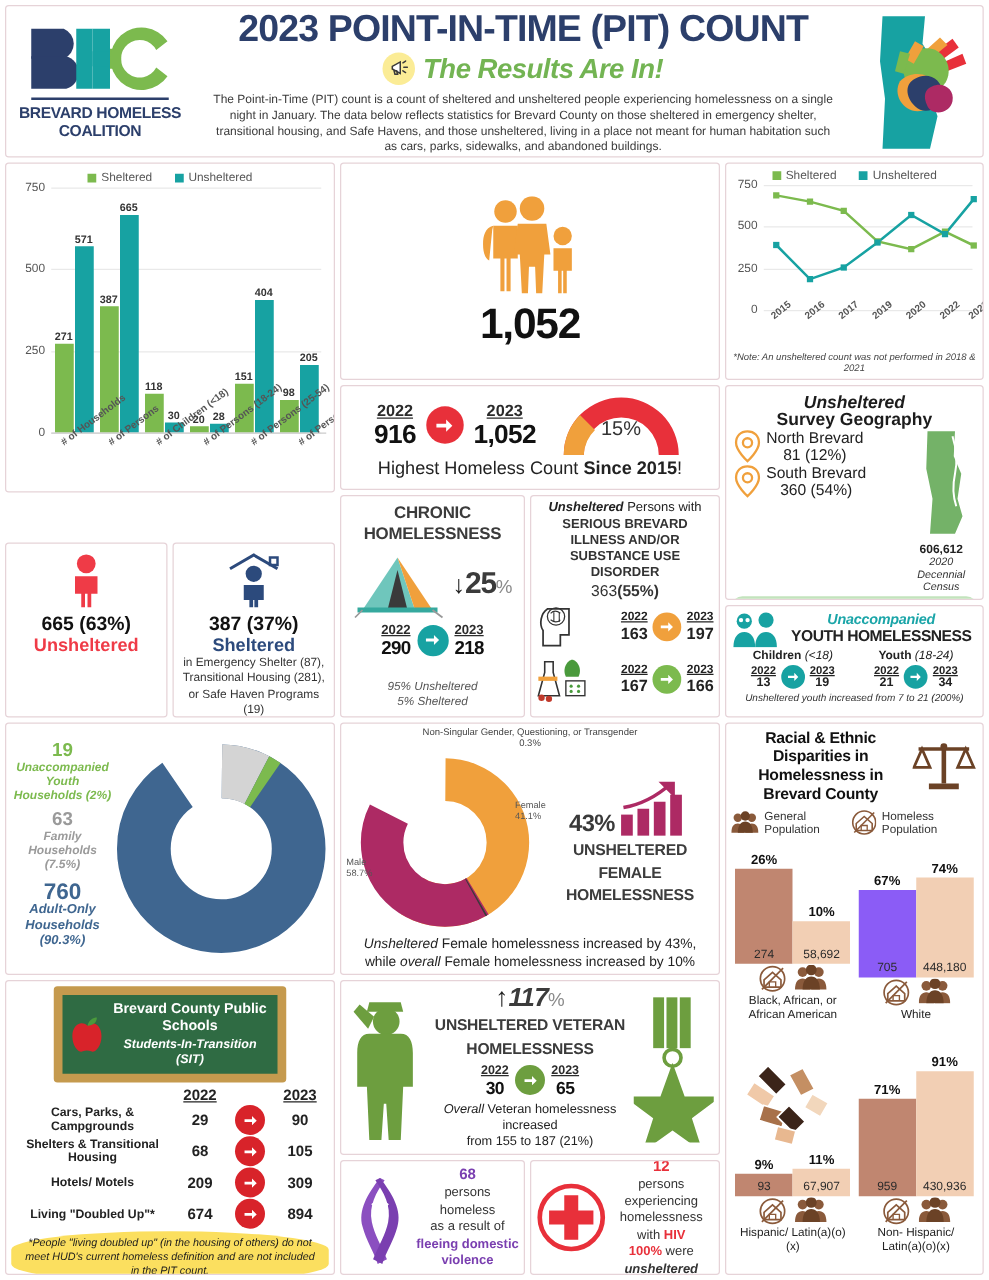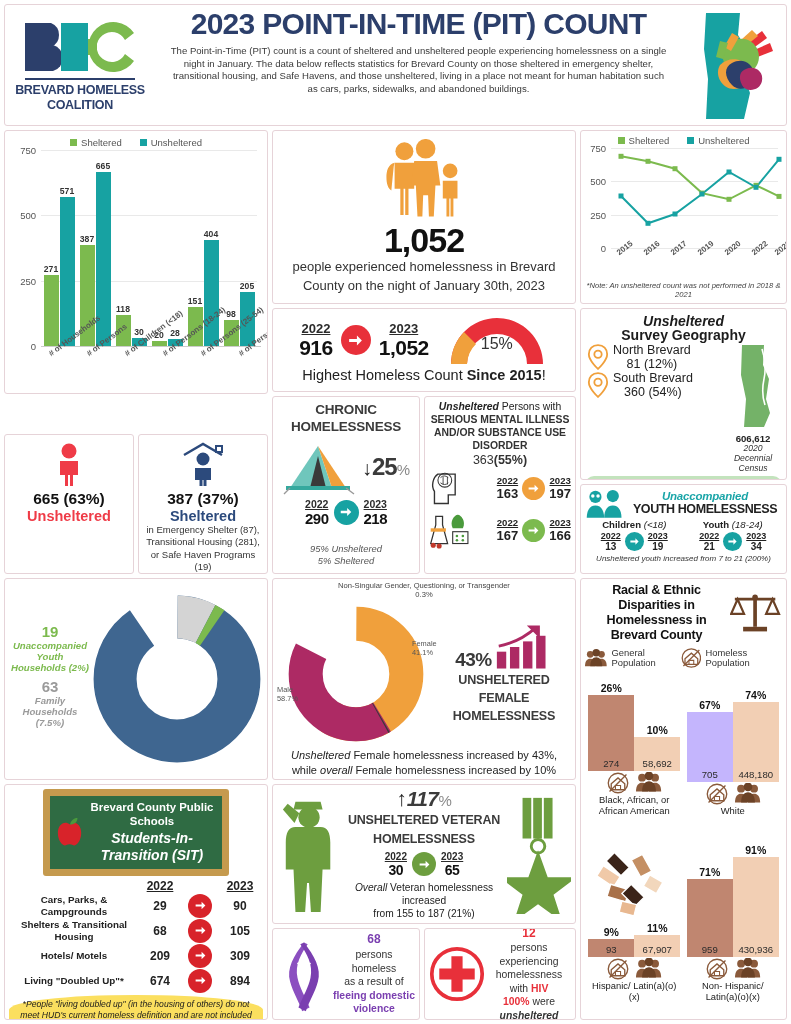--- a/index.html
+++ b/index.html
@@ -19,21 +19,21 @@
     overflow: hidden;
   }
 
   
   #header { left:4px; top:4px; width:783px; height:122px; }
   .hdr-inner { display:flex; height:100%; align-items:stretch; }
   .logo-box { width:150px; display:flex; flex-direction:column; align-items:center; justify-content:center; padding:4px; }
   .bhc-mark { display:flex; align-items:center; justify-content:center; height:56px; }
   .logo-rule { width:110px; height:2px; background:#2c3f6b; margin:4px 0 3px; }
   .logo-name { font-family:"Liberation Sans", sans-serif; font-weight:bold; color:#2c3f6b; font-size:12.5px; letter-spacing:-0.3px; text-align:center; line-height:1.15; }
-  .hdr-mid { flex:1; display:flex; flex-direction:column; align-items:center; padding-top:4px; }
+  .hdr-mid { flex:1; display:flex; flex-direction:column; align-items:center; padding-top:4px;justify-content:space-between; }
   .hdr-title { font-size:30px; font-weight:bold; color:#2c3f6b; letter-spacing:-0.7px; line-height:1; }
   .hdr-sub-row { display:flex; align-items:center; gap:6px; margin-top:2px; }
   .megaphone { width:26px; height:26px; border-radius:50%; background:#fbec96; display:flex; align-items:center; justify-content:center; }
   .hdr-sub { font-size:22px; font-weight:bold; font-style:italic; color:#73b453; letter-spacing:-0.4px; }
   .hdr-para { font-size:9.6px; line-height:1.32; text-align:center; color:#3a3a3a; padding:6px 12px 0; max-width:580px; }
   .hdr-art { width:104px; display:flex; align-items:center; justify-content:center; }
 
   
   .ital { font-style:italic; }
   .bold { font-weight:bold; }
@@ -150,21 +150,21 @@
   .rc-bar .pc { position:absolute; bottom:100%; left:50%; transform:translateX(-50%); font-size:10.5px; font-weight:bold; color:#111; margin-bottom:1px; white-space:nowrap; }
   .rc-bar .val { font-size:9.6px; color:#2b2b2b; padding-bottom:2px; }
   .rc-icons { display:flex; justify-content:center; gap:6px; margin-top:1px; }
   .rc-cat { font-size:9.4px; text-align:center; line-height:1.16; color:#222; margin-top:1px; }
 
   
   #sit { left:4px; top:784px; width:264px; height:236px; padding:4px; }
   .chalk { background:#2f6b43; border:7px solid #c59a4e; border-radius:3px; padding:5px 6px; display:flex; align-items:center; gap:4px; }
   .chalk-txt { flex:1; text-align:center; color:#fff; }
   .chalk-l1 { font-size:11.4px; font-weight:bold; line-height:1.2; }
-  .chalk-l2 { font-size:14px; font-weight:bold; font-style:italic; line-height:1.2; margin-top:2px; }
+  .chalk-l2 { font-size:10px; font-weight:bold; font-style:italic; line-height:1.2; margin-top:2px; }
   .sit-hdr { display:flex; font-size:11px; font-weight:bold; margin-top:3px; }
   .sit-row { display:flex; align-items:center; margin-top:1px; }
   .sit-lab { width:130px; text-align:center; font-size:9.8px; font-weight:bold; line-height:1.2; color:#222; }
   .sit-v { width:42px; text-align:center; font-size:12px; font-weight:bold; }
   .sit-a { width:38px; display:flex; justify-content:center; }
   .sit-note { background:#fbdf5f; border-radius:50%/36%; font-size:8.6px; font-style:italic; text-align:center; padding:4px 8px; line-height:1.28; margin-top:2px; color:#1b1b1b; }
 
   
   #vet { left:272px; top:784px; width:304px; height:140px; padding:4px; }
   .vet-mid { flex:1; text-align:center; }
@@ -197,20 +197,30 @@
             <path d="M67 20 h9 v16 h-9 z" fill="#7cba4e"></path>
             <path d="M113 14 a25 25 0 1 0 0 28 l-9 -7 a15 15 0 1 1 0 -14 z" fill="#7cba4e"></path>
           </svg>
         </div>
         <div class="logo-rule"></div>
         <div class="logo-name">BREVARD HOMELESS COALITION</div>
       </div>
 
       <div class="hdr-mid">
         <div class="hdr-title">2023 POINT-IN-TIME (PIT) COUNT</div>
+        <div class="hdr-sub-row">
+          <span class="megaphone">
+            <svg width="17" height="17" viewBox="0 0 24 24" fill="none" stroke="#3a3a3a" stroke-width="1.7" stroke-linecap="round">
+              <path d="M4 10 l9 -5 v13 l-9 -5 z" fill="#fff"></path>
+              <path d="M6 15 l1 4 h3 l-1 -4"></path>
+              <path d="M16 6 l3 -2 M17 11 h4 M16 15 l3 2"></path>
+            </svg>
+          </span>
+          <span class="hdr-sub">The Results Are In!</span>
+        </div>
         <div class="hdr-para">The Point-in-Time (PIT) count is a count of sheltered and unsheltered people experiencing homelessness on a single night in January. The data below reflects statistics for Brevard County on those sheltered in emergency shelter, transitional housing, and Safe Havens, and those unsheltered, living in a place not meant for human habitation such as cars, parks, sidewalks, and abandoned buildings.</div>
       </div>
 
       <div class="hdr-art">
         <svg width="96" height="116" viewBox="0 0 96 116">
           <path d="M20 6 h34 l-2 22 l10 16 l-4 24 l6 18 l-6 26 h-38 l2 -40 l-4 -30 z" fill="#17a2a2"></path>
           <g transform="translate(30,22)">
             <path d="M30 14 l16 -12 l5 7 l-15 11 z" fill="#e8303a"></path>
             <path d="M26 10 l10 -9 l6 6 l-11 9 z" fill="#f0a03c"></path>
             <path d="M36 22 l18 -8 l3 8 l-18 7 z" fill="#e8303a"></path>
@@ -317,21 +327,20 @@
         <circle cx="36" cy="14" r="11" fill="#f0a03c"></circle>
         <path d="M24 28 h24 v32 h-7 v32 h-4 v-32 h-2 v32 h-4 v-32 h-7 z" fill="#f0a03c"></path>
         <path d="M24 28 c-8 2 -10 10 -10 18 c0 8 2 14 6 16 l3 -30 z" fill="#f0a03c"></path>
         <circle cx="62" cy="11" r="12" fill="#f0a03c"></circle>
         <path d="M48 26 h28 l4 30 h-6 l-2 38 h-6 l-1 -26 h-6 l-1 26 h-6 l-2 -38 h-6 z" fill="#f0a03c"></path>
         <circle cx="92" cy="38" r="9" fill="#f0a03c"></circle>
         <path d="M83 50 h18 v22 h-5 v22 h-3.5 v-22 h-1.5 v22 h-3.5 v-22 h-4.5 z" fill="#f0a03c"></path>
       </svg>
     </div>
     <div class="total-num">1,052</div>
-    <div class="total-txt">people experienced homelessness in Brevard County on the night of January 30th, 2023</div>
   </div>
 
   <div class="card" id="linechart">
     <div class="legend">
       <span class="legend-item">
         <span class="lg-swatch" style="background:#7cba4e"></span>
         <span>Sheltered</span>
       </span>
       <span class="legend-item">
         <span class="lg-swatch" style="background:#17a2a2"></span>
@@ -441,21 +450,21 @@
         <div class="yr" style="font-size:10.5px">2023</div>
         <div class="yrnum" style="font-size:15px">218</div>
       </div>
     </div>
     <div class="chronic-foot" style="margin-top:16px">95% Unsheltered</div>
     <div class="chronic-foot">5% Sheltered</div>
   </div>
 
   <div class="card" id="smi">
     <div class="smi-h1"><span class="bold ital">Unsheltered</span><span> Persons with</span></div>
-    <div class="smi-h2">SERIOUS MENTAL ILLNESS AND/OR SUBSTANCE USE DISORDER</div>
+    <div class="smi-h2">SERIOUS BREVARD ILLNESS AND/OR SUBSTANCE USE DISORDER</div>
     <div class="smi-count"><span>363</span><span class="bold">(55%)</span></div>
     <div class="smi-row" style="margin-top:2px">
       <svg width="42" height="38" viewBox="0 0 48 44">
         <path d="M10 6 C4 10 2 20 6 26 L6 40 H22 L22 30 L30 30 L30 6 Z" fill="none" stroke="#333" stroke-width="1.6"></path>
         <circle cx="18" cy="13" r="8" fill="none" stroke="#333" stroke-width="1.2"></circle>
         <path d="M13 10 q4 -4 9 0 M13 16 q5 4 9 0 M16 9 v9 M21 9 v9" stroke="#333" stroke-width="1" fill="none"></path>
       </svg>
       <div style="margin-left:auto;display:flex;align-items:center;gap:4px;">
         <div>
           <div class="smi-yr">2022</div>
@@ -627,20 +636,24 @@
   <div class="card" id="households">
     <div class="hh-wrap">
       <div class="hh-labels">
         <div class="hh-item">
           <div class="hh-n" style="color:#7cba4e">19</div>
           <div class="hh-t" style="color:#7cba4e">Unaccompanied Youth Households (2%)</div>
         </div>
         <div class="hh-item">
           <div class="hh-n" style="color:#9a9a9a">63</div>
           <div class="hh-t" style="color:#9a9a9a">Family Households (7.5%)</div>
+        </div>
+        <div class="hh-item">
+          <div class="hh-n" style="color:#3f6690;font-size:18px">760</div>
+          <div class="hh-t" style="color:#3f6690;font-size:10.4px">Adult-Only Households (90.3%)</div>
         </div>
       </div>
       <div style="flex:1;display:flex;align-items:center;justify-content:center;">
         <svg width="172" height="172" viewBox="0 0 100 100">
           <circle cx="50" cy="50" r="36" fill="none" stroke="#3f6690" stroke-width="25" stroke-dasharray="204.3 21.9" stroke-dashoffset="56.5"></circle>
           <circle cx="50" cy="50" r="36" fill="none" stroke="#d4d4d4" stroke-width="25" stroke-dasharray="16.9 209.3" stroke-dashoffset="56.5"></circle>
           <circle cx="50" cy="50" r="36" fill="none" stroke="#7cba4e" stroke-width="25" stroke-dasharray="4.5 221.7" stroke-dashoffset="39.6"></circle>
         </svg>
       </div>
     </div>
@@ -746,21 +759,21 @@
               <path d="M15 22 c0 -7 3 -10 7 -10 c4 0 7 3 7 10 z" fill="#8a5a3b"></path>
             <circle cx="15" cy="4" r="5" fill="#6b4226"></circle>
               <path d="M7 22 c0 -8 3.5 -12 8 -12 c4.5 0 8 4 8 12 z" fill="#6b4226"></path>
           </svg>
         </div>
         <div class="rc-cat">Black, African, or African American</div>
       </div>
 
       <div class="rc-pair">
         <div class="rc-bars">
-          <div class="rc-bar" style="height:70px;background:#c4b5fd">
+          <div class="rc-bar" style="height:70px;background:#8b5cf6">
             <span class="pc">67%</span>
             <span class="val">705</span>
           </div>
           <div class="rc-bar" style="height:80px;background:#f2cfb4">
             <span class="pc">74%</span>
             <span class="val">448,180</span>
           </div>
         </div>
         <div class="rc-icons">
           <svg width="24" height="22" viewBox="0 0 26 26">

